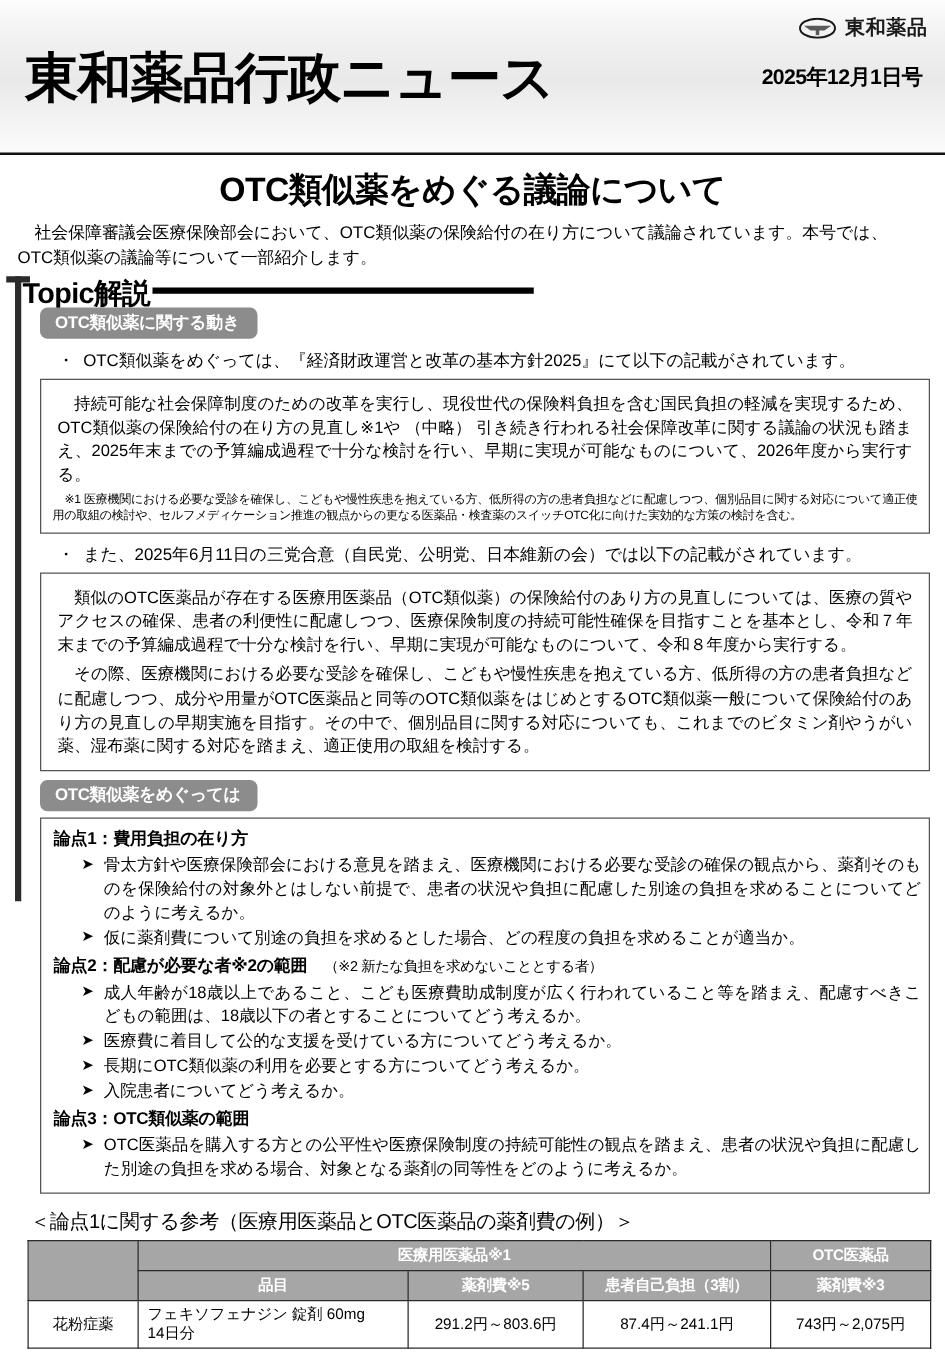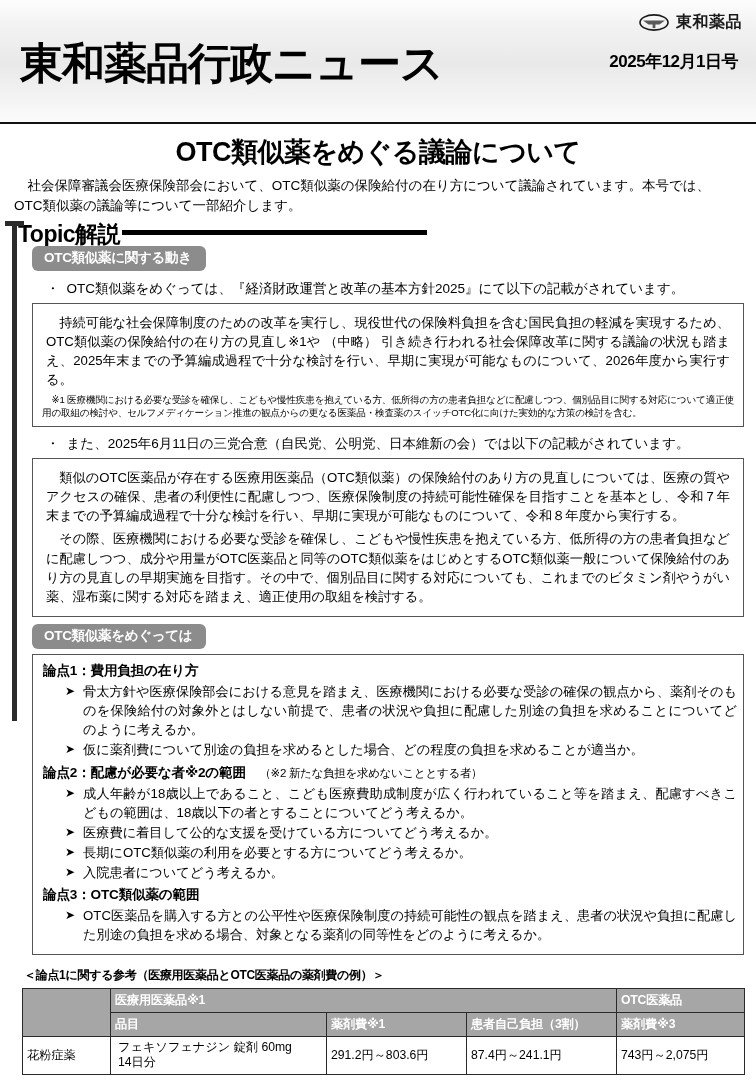--- a/index.html
+++ b/index.html
@@ -109,30 +109,31 @@
   .rhead:first-child{margin-top:1px;}
   .rhead .anno{font-weight:normal;font-size:11.5px;margin-left:10px;letter-spacing:-.3px;}
   .ritem{
     display:flex;gap:8px;font-size:13.2px;line-height:1.45;
     padding-left:22px;margin:1px 0;text-align:justify;
   }
   .ritem .arw{flex:none;font-size:12px;line-height:1.55;}
 
   
   .ref-wrap{padding:0 12px 0 22px;margin-top:12px;}
-  .ref-sub{font-size:12px;font-weight:bold;margin:6px 0 4px 2px;letter-spacing:-.3px;}
+  .ref-sub{font-size:16px;font-weight:normal;margin:6px 0 4px 2px;letter-spacing:-.3px;}
 
   table{
     border-collapse:collapse;width:100%;
     font-size:12.2px;
     table-layout:fixed;
   }
   table td,table th{
     border:1.2px solid #2a2a2a;
     padding:3px 4px;
+    text-align:center;
     vertical-align:middle;
     font-weight:normal;
   }
   thead td,thead th{background:#a6a6a6;color:#fff;font-weight:bold;letter-spacing:-.2px;}
   thead td.blank{background:#a6a6a6;border-left:1.2px solid #2a2a2a;}
   tbody td{height:30px;}
   td.cat{width:88px;}
   td.item{text-align:left;padding-left:7px;line-height:1.3;}
   td.item .l2{display:block;}
 </style>
@@ -260,21 +261,21 @@
           <col style="width:128px">
       </colgroup>
       <thead>
         <tr>
           <td class="blank" rowspan="2"></td>
           <td colspan="3"><span>医療用医薬品※1</span></td>
           <td>OTC医薬品</td>
         </tr>
         <tr>
           <td>品目</td>
-          <td>薬剤費※1</td>
+          <td>薬剤費※5</td>
           <td>患者自己負担（3割）</td>
           <td>薬剤費※3</td>
         </tr>
       </thead>
       <tbody>
         <tr>
           <td class="cat">花粉症薬</td>
           <td class="item">
             <span>フェキソフェナジン 錠剤 60mg</span>
             <span class="l2">14日分</span>

